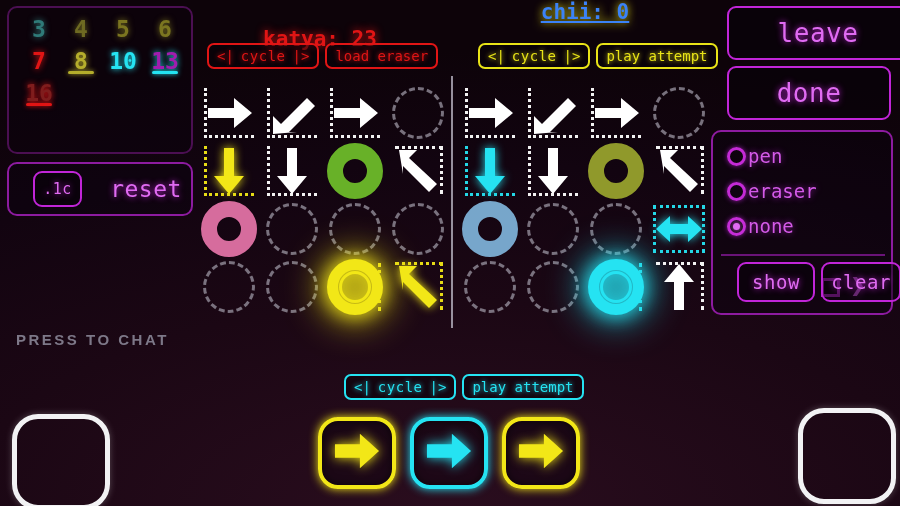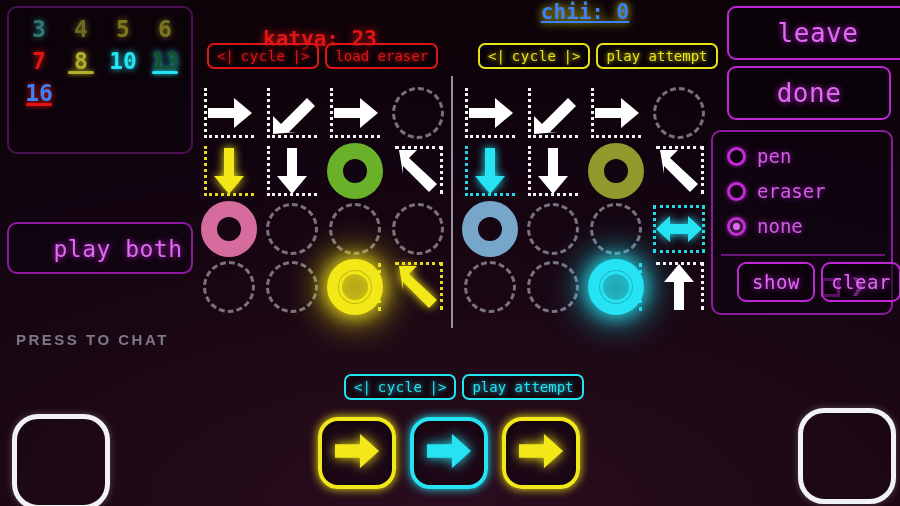--- a/index.html
+++ b/index.html
@@ -99,21 +99,21 @@
   .dotsBox{
     position:absolute;left:6px;top:5px;width:52px;height:48px;box-sizing:border-box;
     border:3px dotted var(--dc);opacity:.95;
   }
   #divider{position:absolute;left:451px;top:76px;width:2px;height:252px;background:#b9b4c2;opacity:.8;}
 
   
   #leave-btn{left:711px;top:6px;width:182px;height:54px;font-size:26px;}
   #done-btn{left:711px;top:66px;width:164px;height:54px;font-size:26px;}
   #tool-panel{left:711px;top:130px;width:182px;height:185px;border:2px solid #8d1ba0;border-radius:10px;background:rgba(10,2,14,.35);}
-  .radio-row{position:absolute;left:14px;display:flex;align-items:center;gap:11px;}
+  .radio-row{position:absolute;left:14px;display:flex;align-items:center;gap:2px;}
   .radio{width:19px;height:19px;border-radius:50%;border:3px solid #c42ad6;box-sizing:border-box;
          position:relative;box-shadow:0 0 5px #8d1ba0;}
   .radio.on::after{content:"";position:absolute;left:3px;top:3px;width:7px;height:7px;border-radius:50%;
                    background:#e06bf2;box-shadow:0 0 6px #e06bf2;}
   .radio-label{font-size:19px;color:#d45ae8;text-shadow:0 0 6px #8d1ba0;}
   #pen-square{position:absolute;left:108px;top:146px;width:19px;height:19px;border:3px solid #b026c2;box-sizing:border-box;}
   #pen-chevron{position:absolute;left:137px;top:140px;font-size:26px;color:#d45ae8;text-shadow:0 0 8px #8d1ba0;line-height:1;font-weight:bold;}
   #tool-sep{position:absolute;left:8px;top:122px;width:164px;height:2px;background:#6a1378;}
   #show-btn{position:absolute;left:8px;top:130px;width:78px;height:40px;font-size:19px;}
   #clear-btn{position:absolute;left:92px;top:130px;width:80px;height:40px;font-size:19px;}
@@ -131,27 +131,28 @@
 
   <div class="panel" id="numbers-panel">
     <div id="numbers-grid">
         <div class="num" style="color: rgb(47, 122, 120); text-shadow: rgb(47, 122, 120) 0px 0px 6px;"><span>3</span></div>
         <div class="num" style="color: rgb(110, 106, 34); text-shadow: rgb(110, 106, 34) 0px 0px 6px;"><span>4</span></div>
         <div class="num" style="color: rgb(123, 117, 32); text-shadow: rgb(123, 117, 32) 0px 0px 6px;"><span>5</span></div>
         <div class="num" style="color: rgb(123, 117, 32); text-shadow: rgb(123, 117, 32) 0px 0px 6px;"><span>6</span></div>
         <div class="num" style="color: rgb(224, 21, 21); text-shadow: rgb(224, 21, 21) 0px 0px 6px;"><span>7</span></div>
         <div class="num" style="color: rgb(181, 174, 44); text-shadow: rgb(181, 174, 44) 0px 0px 6px;"><span>8</span><span class="u" style="background: rgb(181, 174, 44); box-shadow: rgb(181, 174, 44) 0px 0px 5px;"></span></div>
         <div class="num" style="color: rgb(37, 227, 242); text-shadow: rgb(37, 227, 242) 0px 0px 6px;"><span>10</span></div>
-        <div class="num" style="color: #14532d; text-shadow: rgb(37, 227, 242) 0px 0px 6px;"><span>13</span><span class="u" style="background: rgb(37, 227, 242); box-shadow: rgb(37, 227, 242) 0px 0px 5px;"></span></div>
-        <div class="num" style="color: #3b82f6; text-shadow: rgb(224, 21, 21) 0px 0px 6px;"><span>16</span><span class="u" style="background: rgb(224, 21, 21); box-shadow: rgb(224, 21, 21) 0px 0px 5px;"></span></div>
-      </div>
-  </div>
-
-  <div class="panel" id="playboth-row">
-    <div class="btn mag" id="btn-playboth">play both</div>
+        <div class="num" style="color: #a21caf; text-shadow: rgb(37, 227, 242) 0px 0px 6px;"><span>13</span><span class="u" style="background: rgb(37, 227, 242); box-shadow: rgb(37, 227, 242) 0px 0px 5px;"></span></div>
+        <div class="num" style="color: #7f1d1d; text-shadow: rgb(224, 21, 21) 0px 0px 6px;"><span>16</span><span class="u" style="background: rgb(224, 21, 21); box-shadow: rgb(224, 21, 21) 0px 0px 5px;"></span></div>
+      </div>
+  </div>
+
+  <div class="panel" id="reset-row">
+    <div class="btn mag" id="btn-1c">.1c</div>
+    <div class="btn mag" id="btn-reset">reset</div>
   </div>
 
   <div id="press-to-chat">PRESS TO CHAT</div>
   <div class="chat-pad" id="chat-pad-left"></div>
   <div class="chat-pad" id="chat-pad-right"></div>
 
   <div class="pname" style="left: 195px; top: 10px; width: 250px; text-align: center; color: rgb(224, 21, 21); text-shadow: rgb(224, 21, 21) 0px 0px 8px; margin-top: 17px;">katya: 23</div>
   <div class="pbtns" style="left:207px;top:43px;">
     <div class="pbtn" id="katya-cycle" style="border: 2px solid rgb(224, 21, 21); color: rgb(224, 21, 21); text-shadow: rgb(224, 21, 21) 0px 0px 5px;">
       <span>&lt;|</span>

